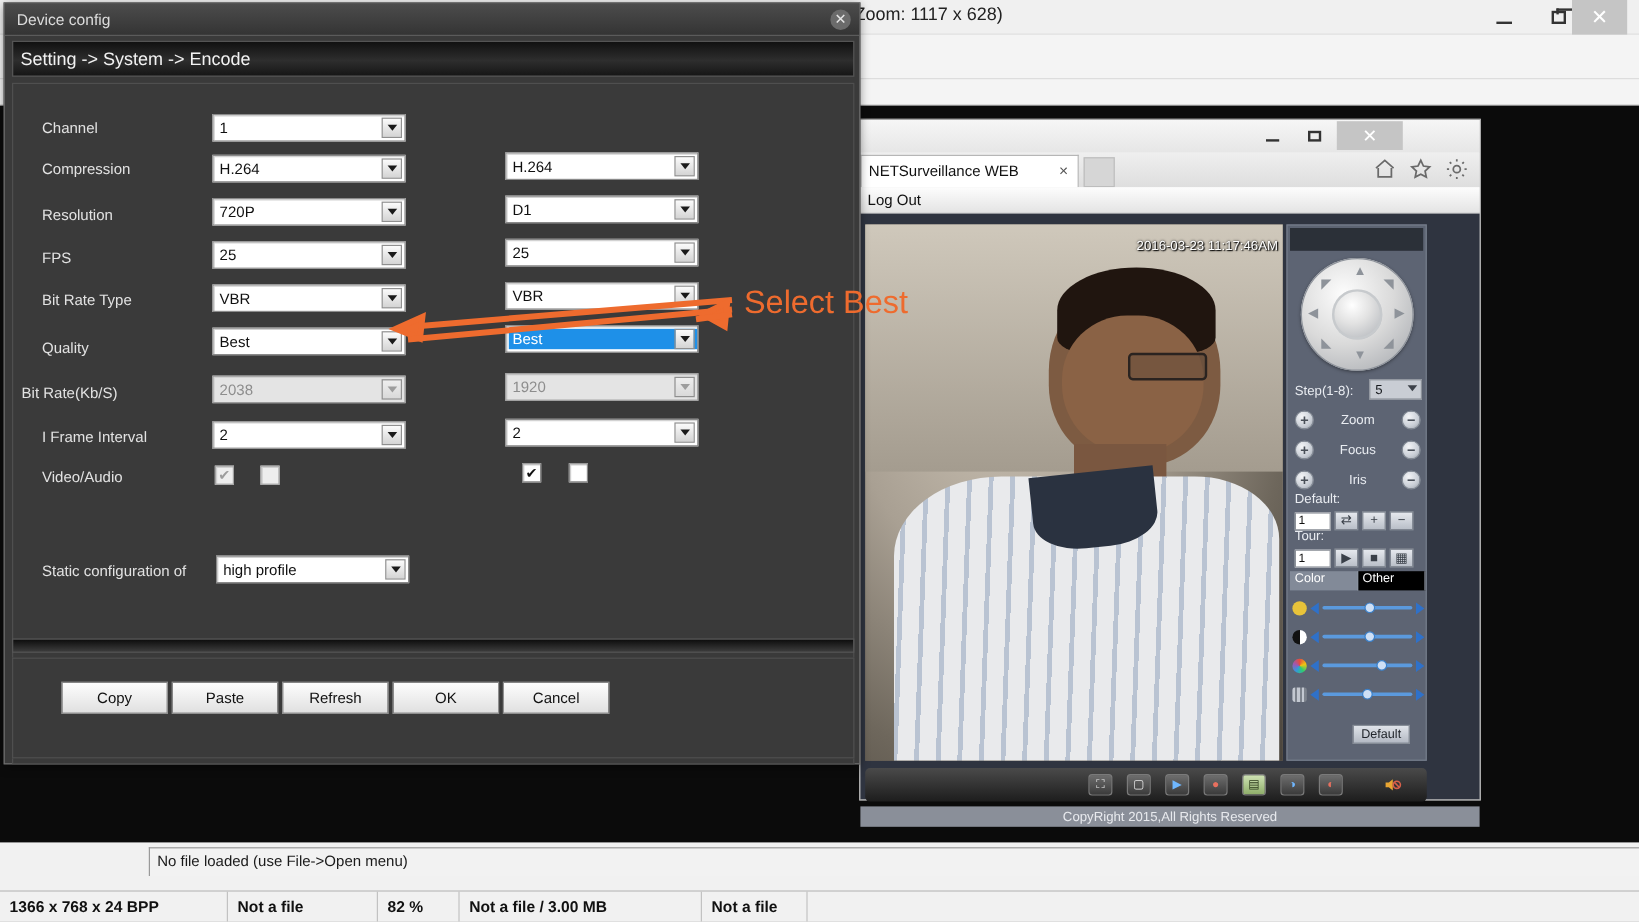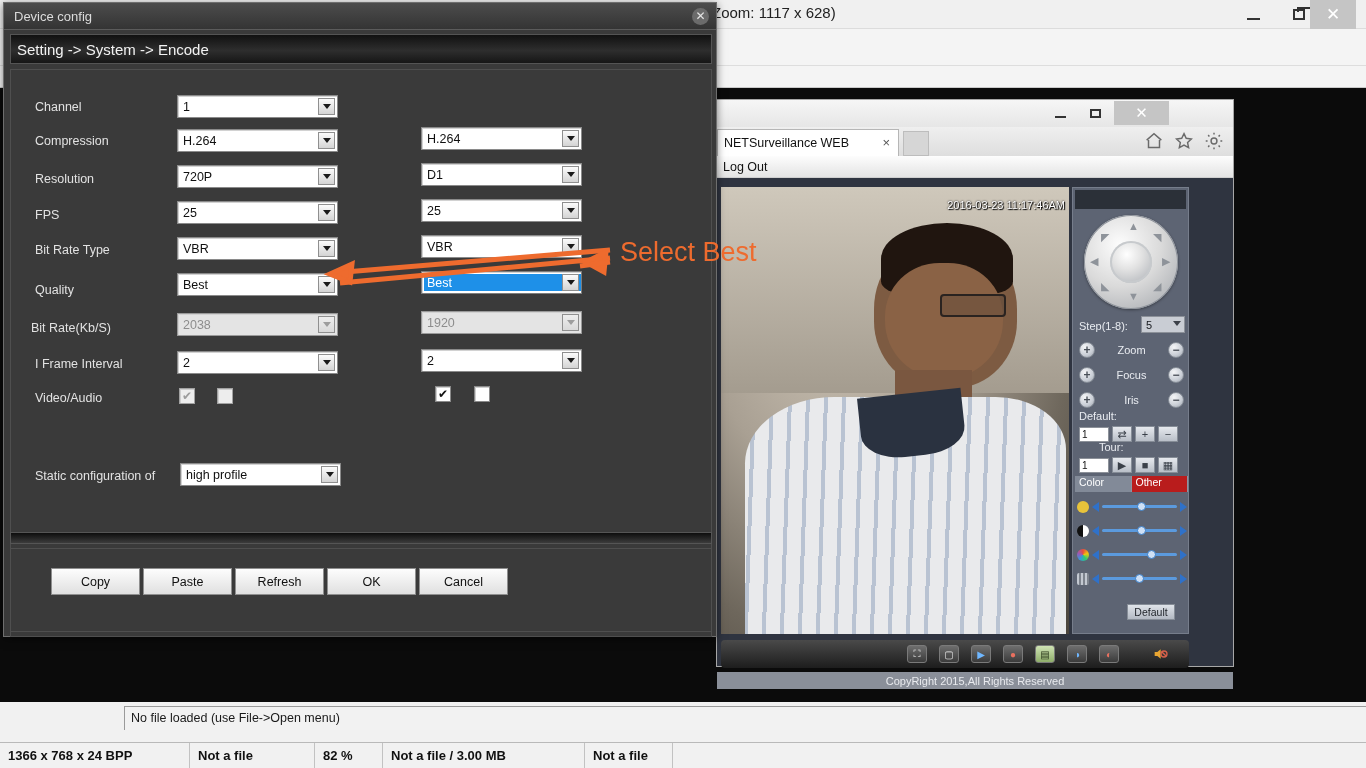--- a/index.html
+++ b/index.html
@@ -188,21 +188,21 @@
   }
   .zfi-lbl { flex:1; text-align:center; font-size:11px; color:#e9ecf1; }
   .preset-lbl { position:absolute; left:6px; font-size:11px; color:#e9ecf1; }
   .sm-input { width:30px; height:15px; background:#ffffff; border:1px solid #8c9199; font-size:10px; color:#111; padding-left:2px; }
   .sm-btn {
     width:20px; height:16px; border:1px solid #868d97;
     background: linear-gradient(#e6e9ee, #b9bfc8);
     color:#3a4049; font-size:11px; line-height:14px; text-align:center;
   }
   .tabs-co { position:absolute; left:2px; width:113px; height:16px; display:flex; }
-  .tab-co { flex:1; font-size:10.5px; color:#ffffff; background:#b91c1c; border-right:1px solid #8d94a1; padding-left:4px; }
+  .tab-co { flex:1; font-size:10.5px; color:#ffffff; background:#000000; border-right:1px solid #8d94a1; padding-left:4px; }
   .tab-co.sel { background:#828a98; }
   .slider-row { position:absolute; left:4px; width:110px; height:17px; display:flex; align-items:center; gap:3px; }
   .sl-icon { width:12px; height:12px; border-radius:50%; }
   .sl-tri { width:0;height:0;border-top:5px solid transparent;border-bottom:5px solid transparent; }
   .sl-left { border-right:7px solid #2f71c9; }
   .sl-right { border-left:7px solid #2f71c9; }
   .sl-track { flex:1; height:3px; background:#5b9ade; position:relative; border-radius:2px; }
   .sl-knob { position:absolute; top:-3px; width:9px; height:9px; border-radius:50%; background:#cfe0f5; border:1px solid #3a7fc8; }
   .default-btn {
     position:absolute; left:6px; width:48px; height:16px;
@@ -446,21 +446,21 @@
         </div>
 
         <div class="preset-lbl" style="top:222px;">Default:</div>
         <div class="ptz-row" style="top:236px; gap:3px;">
           <input class="sm-input" readonly="" value="1" style="">
           <div class="sm-btn">⇄</div>
           <div class="sm-btn">+</div>
           <div class="sm-btn">−</div>
         </div>
 
-        <div class="preset-lbl" style="top:253px;margin-left:20px;">Tour:</div>
+        <div class="preset-lbl" style="top:253px;">Tour:</div>
         <div class="ptz-row" style="top:267px; gap:3px;">
           <input class="sm-input" readonly="" value="1" style="">
           <div class="sm-btn">▶</div>
           <div class="sm-btn">■</div>
           <div class="sm-btn">▦</div>
         </div>
 
         <div class="tabs-co" style="top:288px;">
           <div class="tab-co sel">Color</div>
           <div class="tab-co">Other</div>
@@ -610,21 +610,21 @@
             <span class="caret"></span>
           </span>
       </div>
       <div class="combo selected" style="left:410px; top:201px; width:161px;">
         <span class="combo-val">Best</span>
         <span class="combo-btn">
             <span class="caret"></span>
           </span>
       </div>
 
-      <div class="frm-label" style="left:20px; top:251px;">Bit Rate(Kb/S)</div>
+      <div class="frm-label" style="left:7px; top:251px;">Bit Rate(Kb/S)</div>
       <div class="combo disabled" style="left:166px; top:243px; width:161px;">
         <span class="combo-val">2038</span>
         <span class="combo-btn">
             <span class="caret"></span>
           </span>
       </div>
       <div class="combo disabled" style="left:410px; top:241px; width:161px;">
         <span class="combo-val">1920</span>
         <span class="combo-btn">
             <span class="caret"></span>

